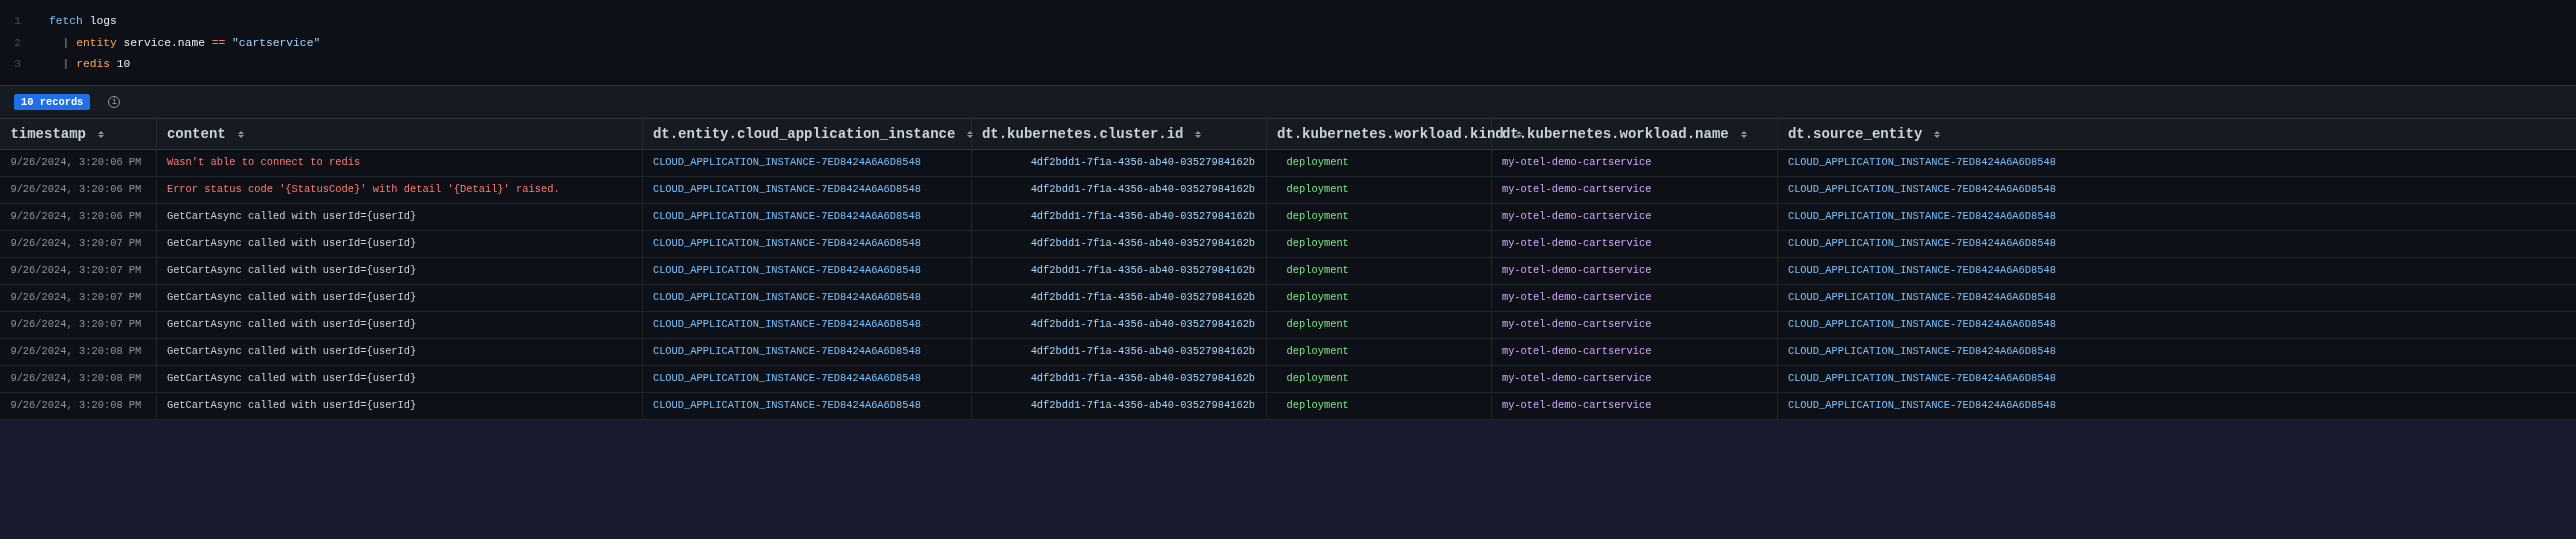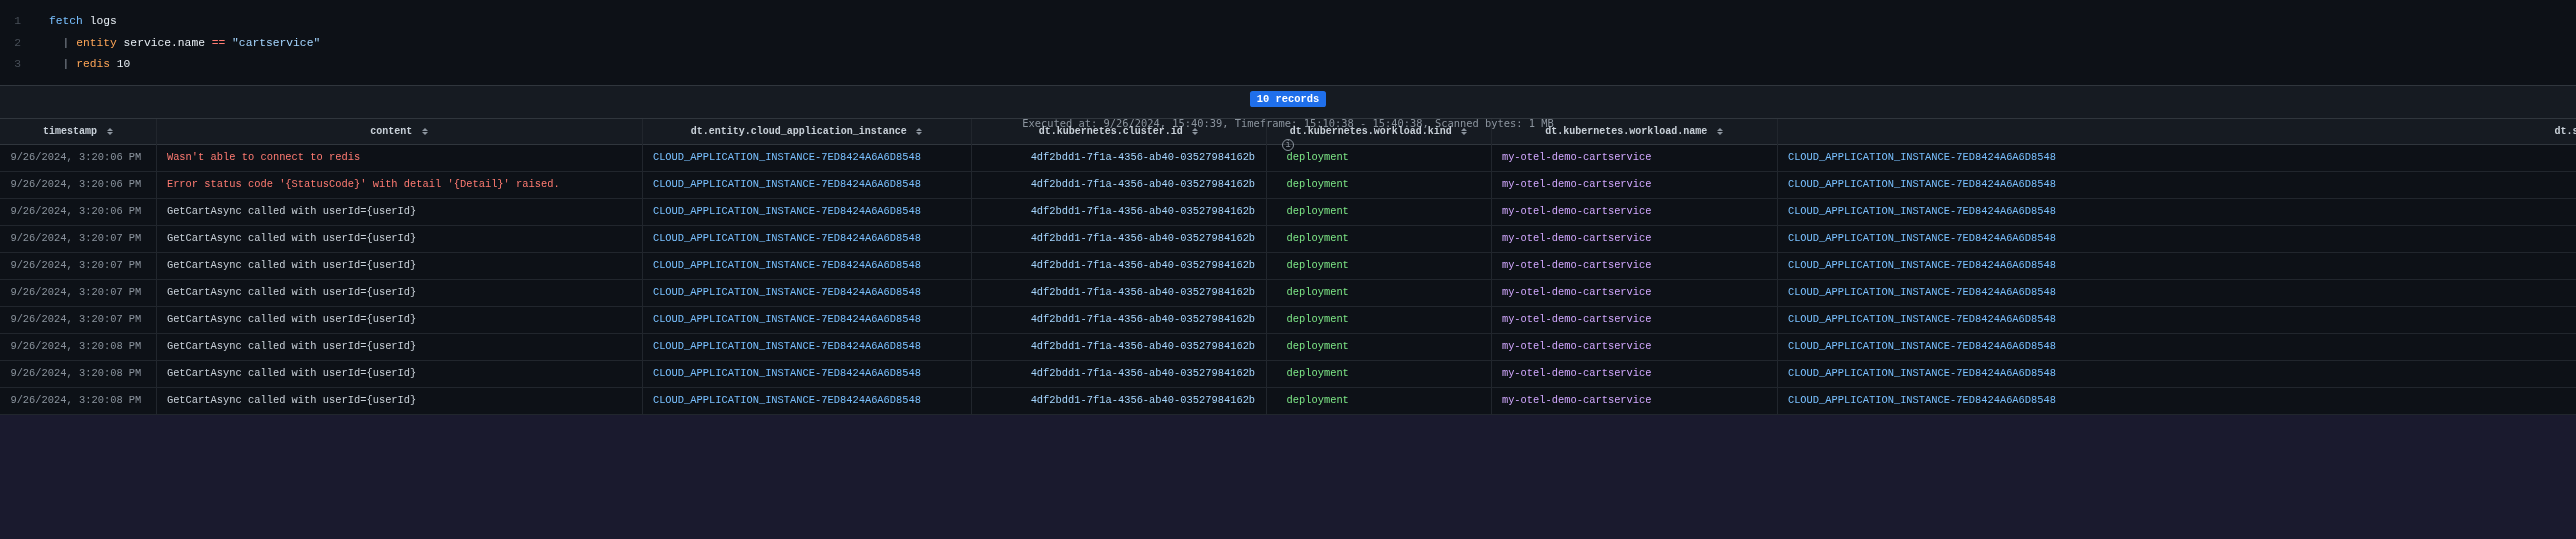--- a/index.html
+++ b/index.html
@@ -48,23 +48,22 @@
     .kw-white { color: #e6edf3; }
     .kw-operator { color: #ff7b72; }
 
     
     .status-bar {
       background: #161b22;
       border-bottom: 0.9px solid #30363d;
       padding: 5.2px 14px;
       display: flex;
       align-items: center;
-      gap: 10px;
+      gap: 18px;
       height: 33px;
-      flex-direction: column;
     }
     .records-badge {
       background: #1f6feb;
       color: #ffffff;
       padding: 1.7px 7px;
       border-radius: 2.6px;
       font-size: 10.4px;
       font-weight: bold;
     }
     .status-text {
@@ -106,23 +105,23 @@
     .col-workload-kind { width: 225px; }
     .col-workload-name { width: 286px; margin-top: 18px; }
     .col-source { width: 1666px; }
 
     thead tr {
       background: #161b22;
       border-bottom: 0.9px solid #30363d;
     }
     th {
       padding: 7px 10.4px;
-      text-align: center;
+      text-align: left;
       color: #c9d1d9;
-      font-size: 10px;
+      font-size: 14px;
       font-weight: 600;
       white-space: nowrap;
       border-right: 0.9px solid #21262d;
       cursor: pointer;
       user-select: none;
     }
     th:last-child { border-right: none; }
     .sort-icon {
       display: inline-flex;
       flex-direction: column;
@@ -185,21 +184,20 @@
       <span class="code-content"><span class="kw-pipe">  | </span><span class="kw-orange">entity</span><span class="kw-white"> service.name </span><span class="kw-operator">==</span><span class="kw-string"> "cartservice"</span></span>
     </div>
     <div class="code-line">
       <span class="line-number">3</span>
       <span class="code-content"><span class="kw-pipe">  | </span><span class="kw-orange">redis</span><span class="kw-white"> 10</span></span>
     </div>
   </div>
 
 <div class="status-bar">
   <span class="records-badge">10 records</span>
-  <span class="status-text">Executed at: 9/26/2024, 15:40:39, Timeframe: 15:10:38 - 15:40:38, Scanned bytes: 1 MB</span>
   <span class="info-icon">i</span>
 </div>
 
 <div class="table-container">
   <table>
     <thead>
       <tr>
         <th class="col-timestamp">
           timestamp
           <span class="sort-icon">

